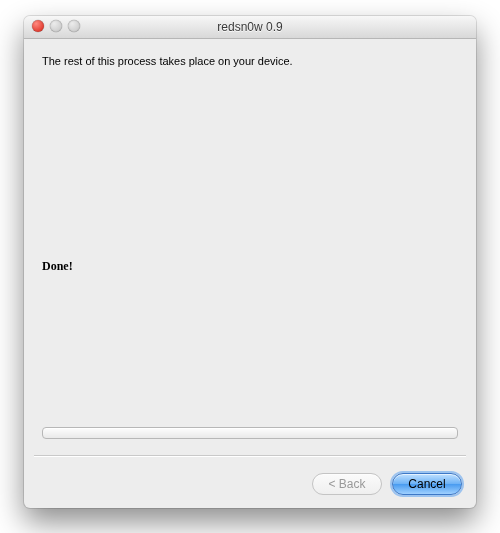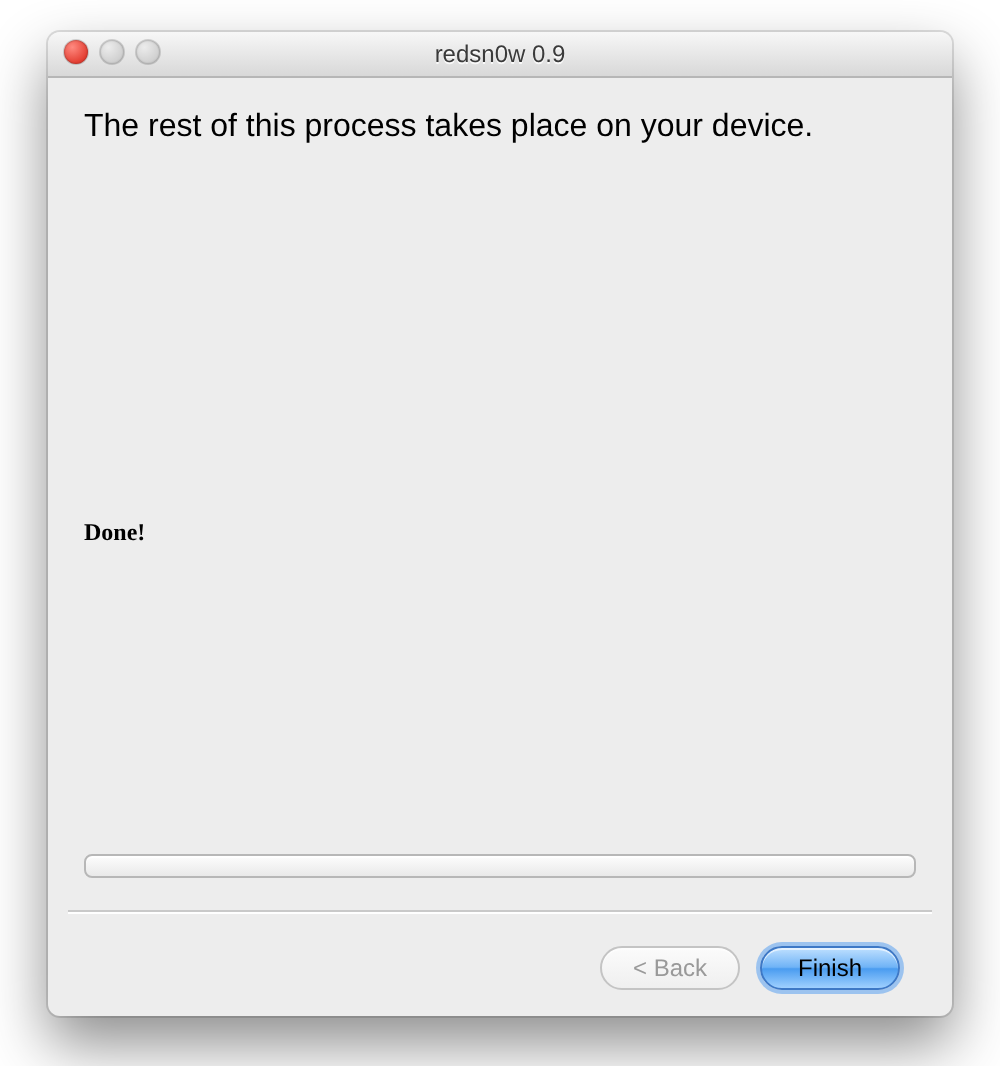--- a/index.html
+++ b/index.html
@@ -59,21 +59,21 @@
   .tl.min   { background: radial-gradient(circle at 35% 30%, #ececec, #cfcfcf 70%); }
   .tl.zoom  { background: radial-gradient(circle at 35% 30%, #ececec, #cfcfcf 70%); }
 
   .content {
     position: relative;
     padding: 16px 18px 0 18px;
     height: calc(100% - 22px);
     box-sizing: border-box;
   }
   .instr {
-    font-size: 16px;
+    font-size: 11px;
     color: #000;
   }
   .status {
     position: absolute;
     left: 18px;
     top: 220px;
     font-size: 12px;
     font-weight: bold;
     color: #000;
     font-family: Liberation Serif, serif;
@@ -95,21 +95,21 @@
     position: absolute;
     left: 10px;
     right: 10px;
     bottom: 52px;
     height: 0;
     border-top: 1px solid #c9c9c9;
     border-bottom: 1px solid #ffffff;
   }
   .footer {
     position: absolute;
-    right: 26px;
+    right: 14px;
     bottom: 14px;
     display: flex;
     gap: 10px;
     align-items: center;
   }
   .btn {
     min-width: 70px;
     height: 22px;
     padding: 0 14px;
     border-radius: 11px;
@@ -161,18 +161,18 @@
       <div class="status">Done!</div>
 
       <div class="progress-wrap">
         <div class="progress"></div>
       </div>
 
       <div class="sep"></div>
 
       <div class="footer">
         <button class="btn normal disabled" disabled="">&lt; Back</button>
-        <button class="btn default">Finish</button>
+        <button class="btn default">Cancel</button>
       </div>
 
     </div>
   </div>
 </div>
 
 </body></html>

